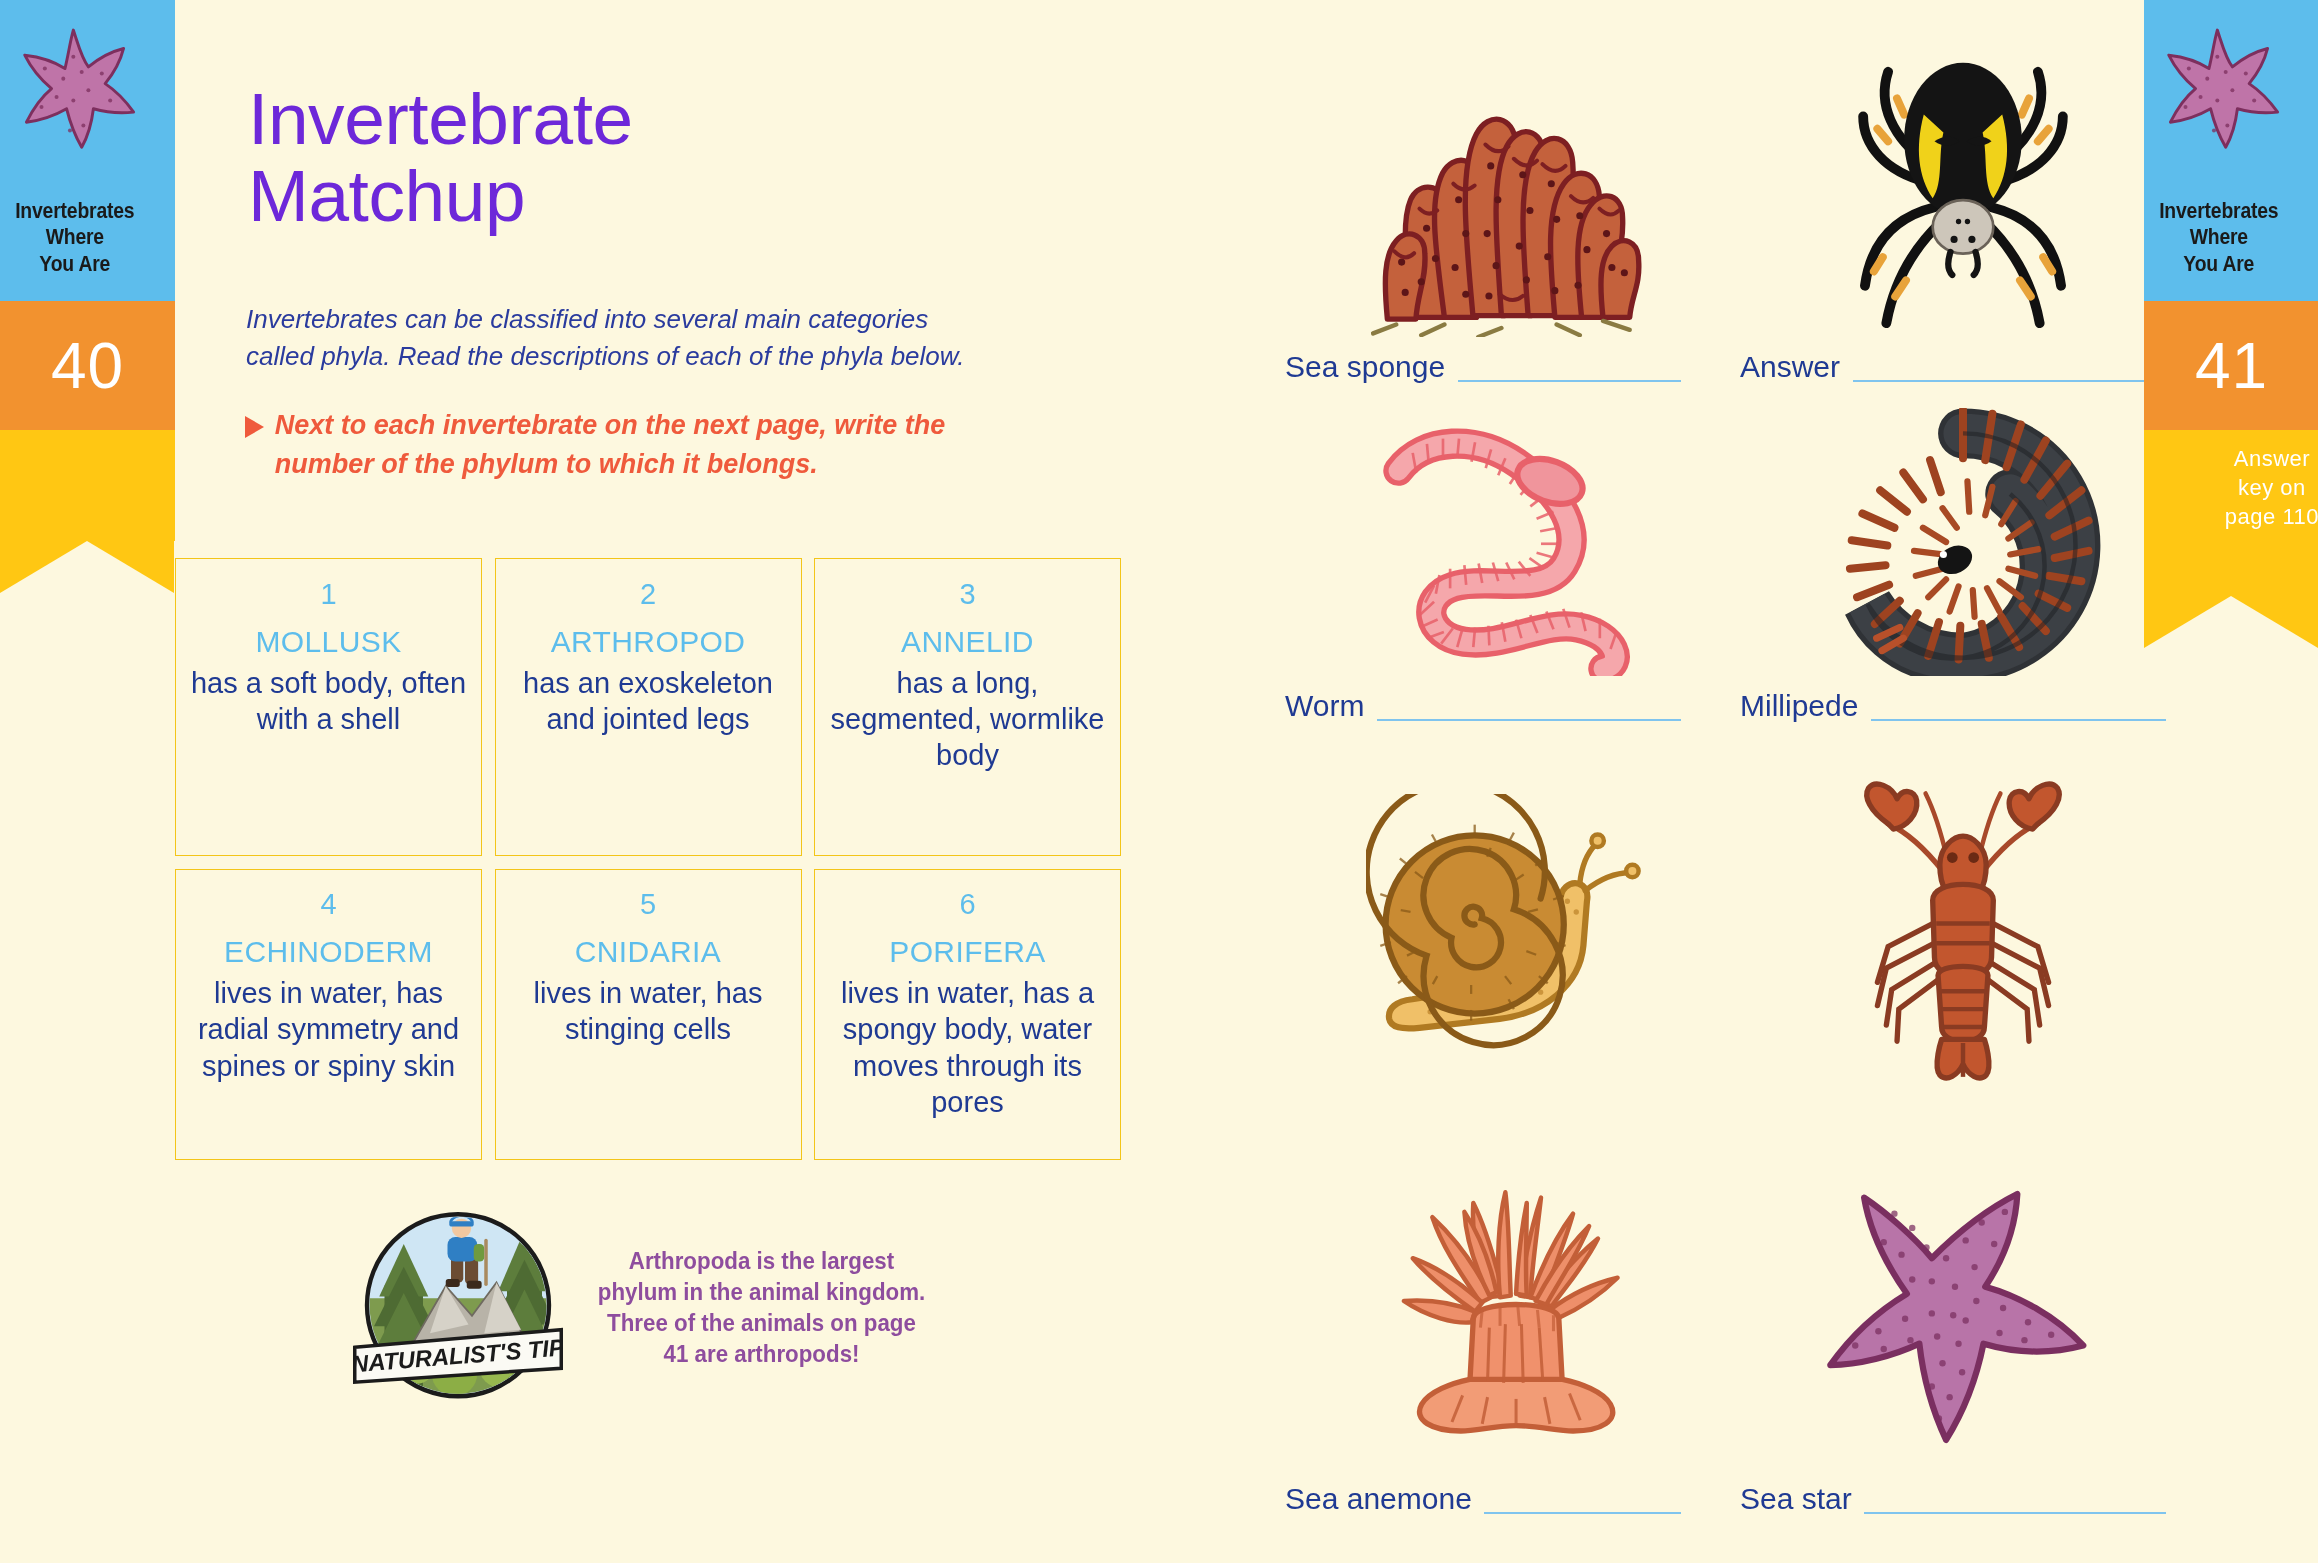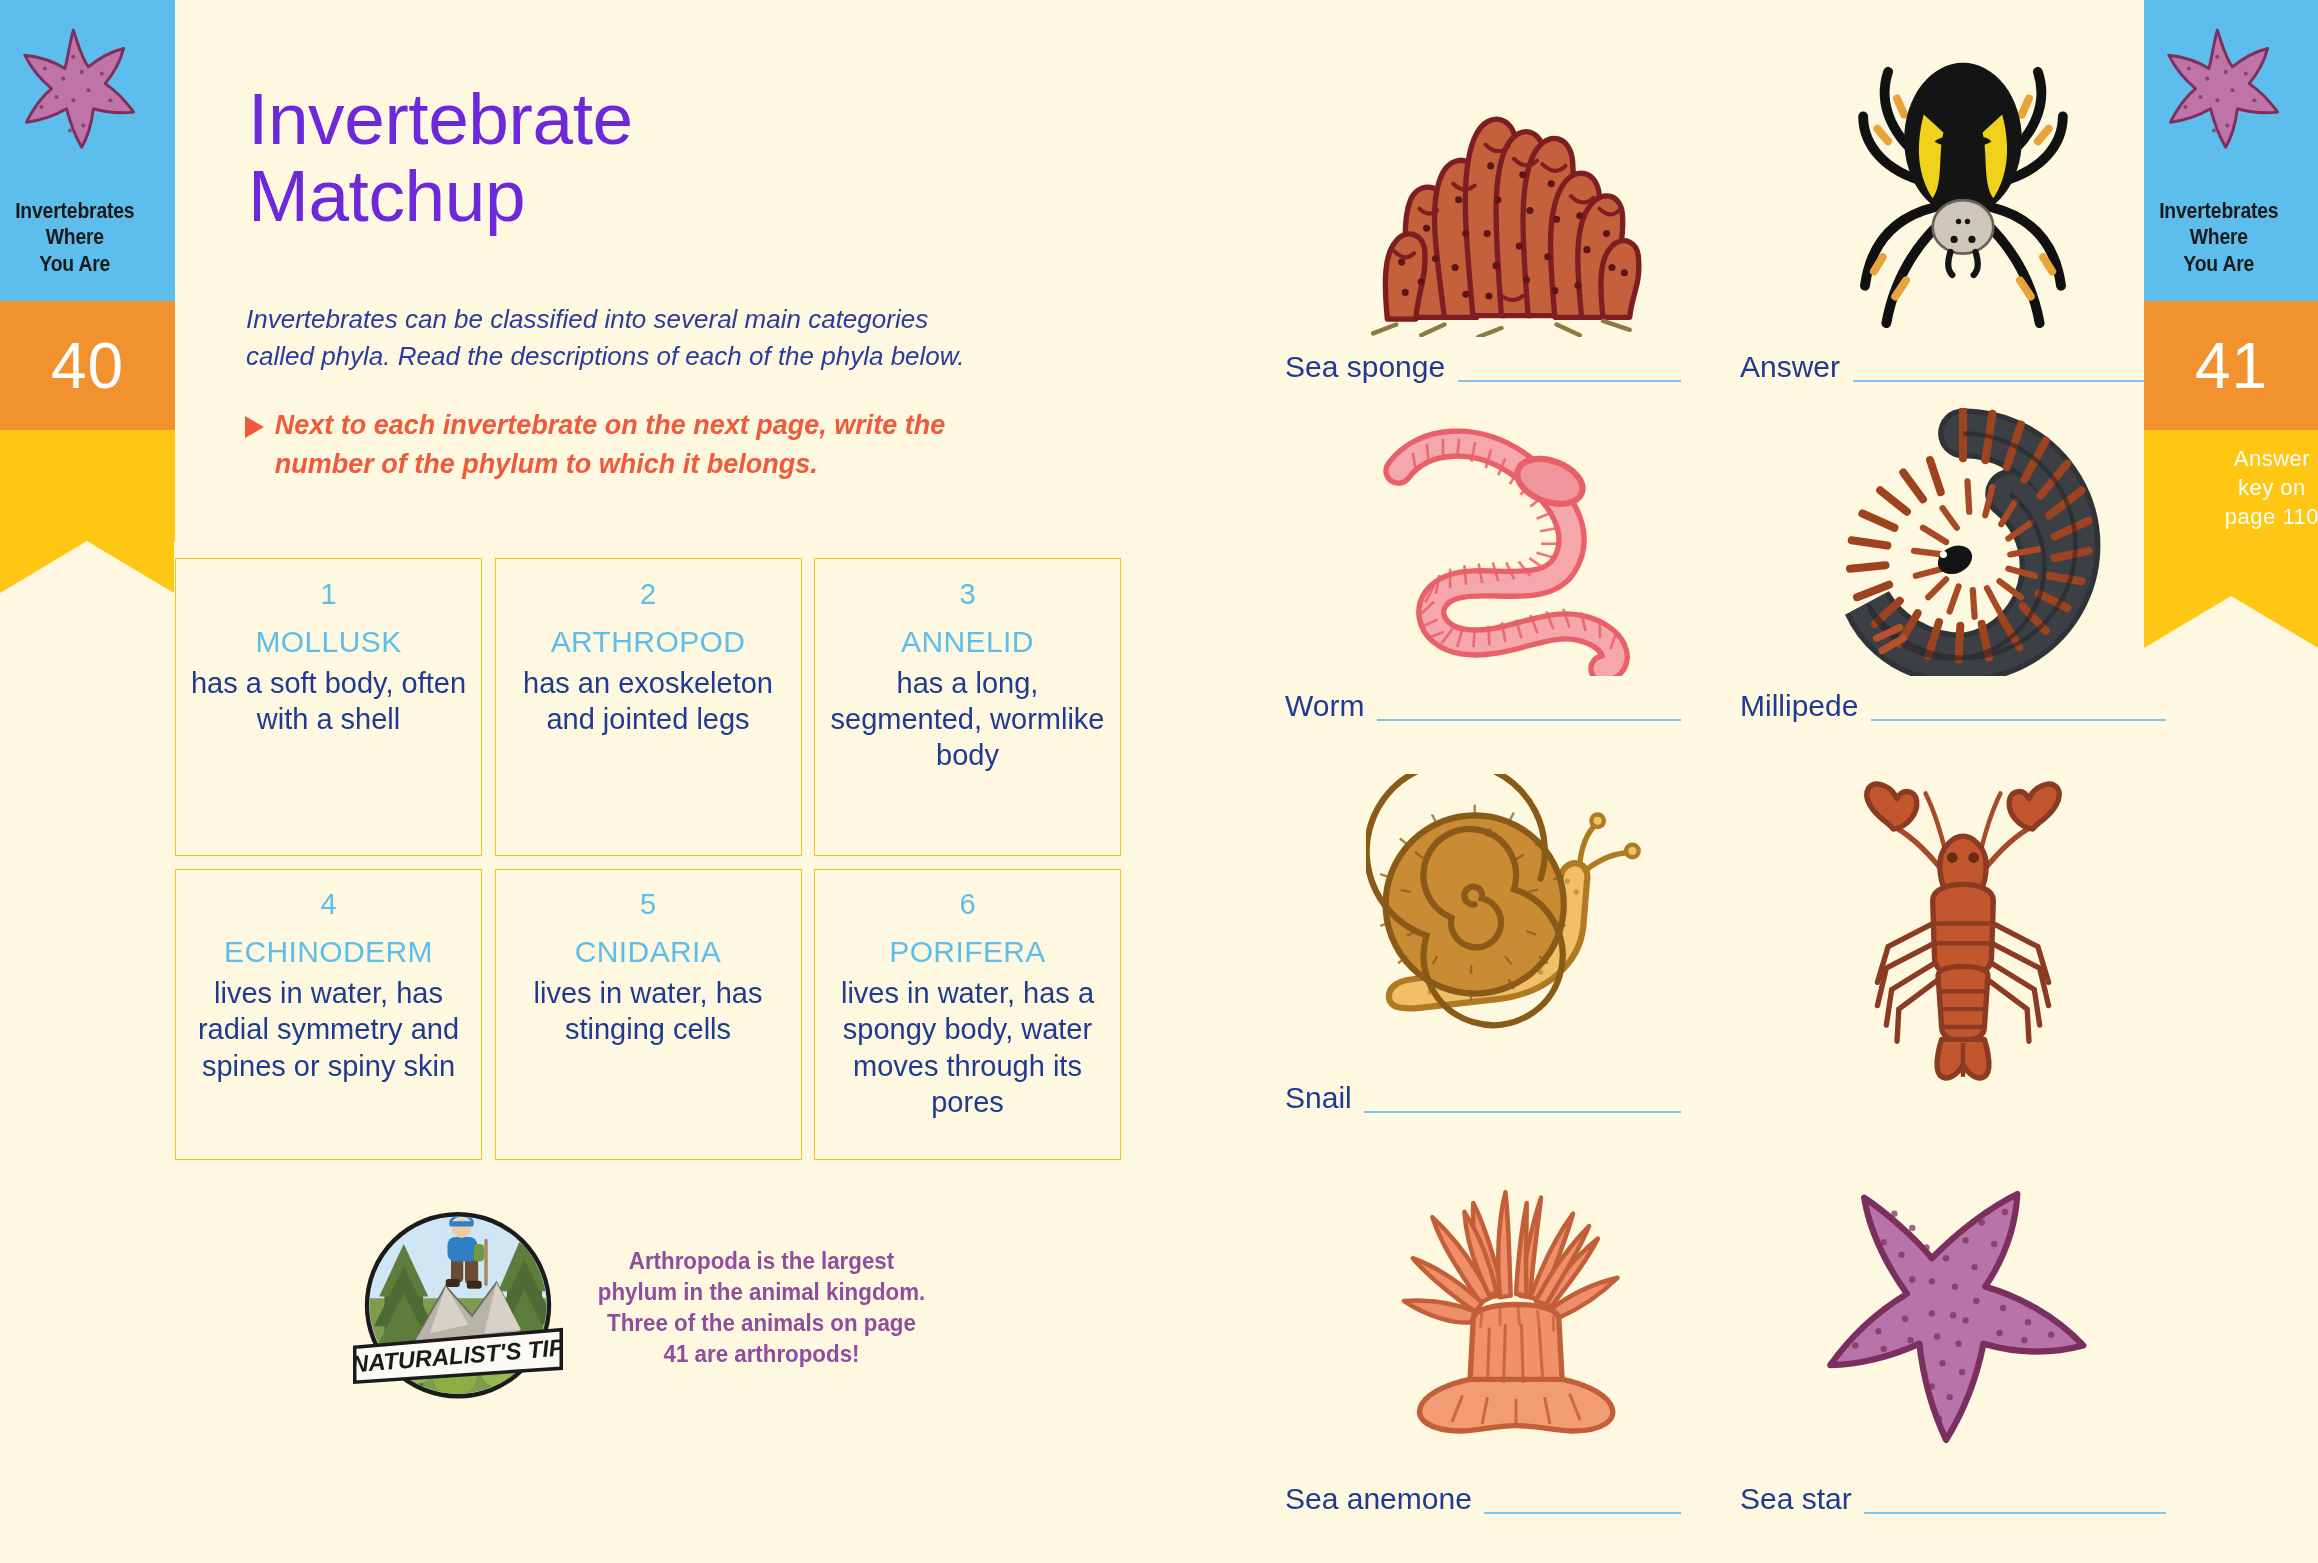--- a/index.html
+++ b/index.html
@@ -667,24 +667,20 @@
             <path d="M180 176 l11 4"></path>
               <path d="M156 204 l7 9"></path>
               <path d="M118 214 l0 10"></path>
             <path d="M80 204 l-5 9"></path>
               <path d="M56 176 l-10 5"></path>
               <path d="M50 132 l-11 -2"></path>
             <path d="M64 94 l-9 -7"></path>
           </g>
         </svg>
       </div>
-      <div class="answer-row">
-        <span class="answer-label">Snail</span>
-        <span class="answer-line"></span>
-      </div>
     </div>
 
     <div class="animal-cell">
       <div class="animal-art">
         <svg width="232" height="312" viewBox="0 0 260 350">
           <g stroke="#8a3b22" stroke-width="6" stroke-linecap="round" fill="none">
             <path d="M96 170 L46 196 L34 236"></path>
               <path d="M98 192 L44 220 L34 262"></path>
             <path d="M102 212 L50 244 L44 284"></path>
               <path d="M106 230 L58 266 L56 302"></path>

